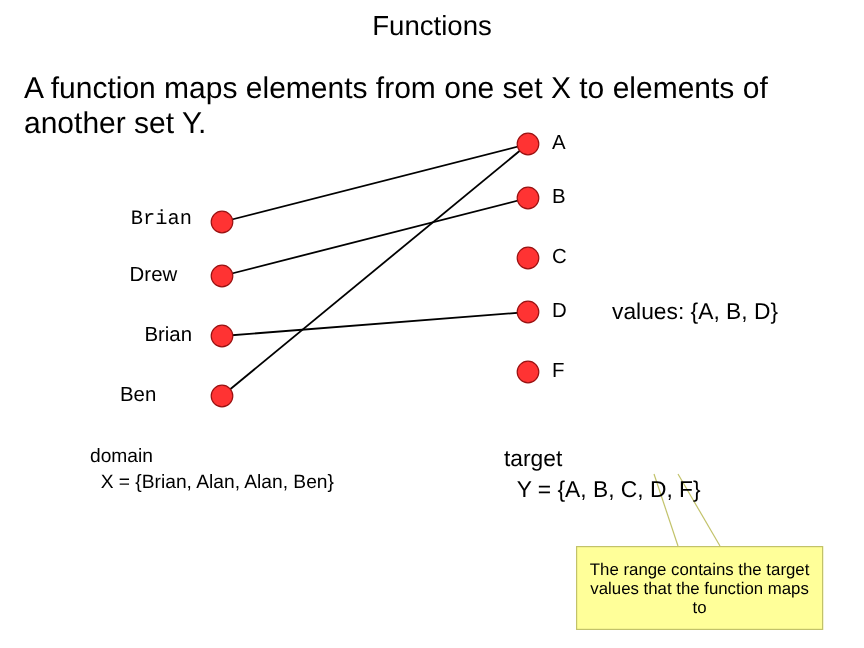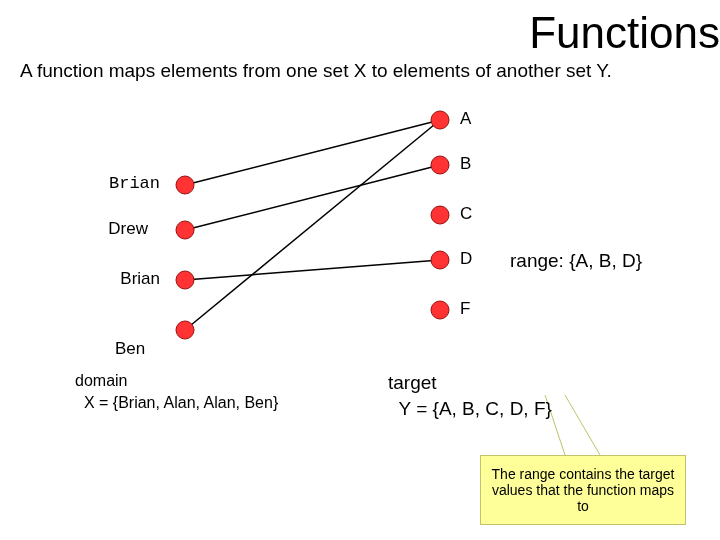--- a/index.html
+++ b/index.html
@@ -10,28 +10,28 @@
     background: #ffffff;
     font-family: "Comic Sans MS", "Chalkboard SE", cursive, sans-serif;
     color: #000;
     overflow: hidden;
   }
   .title {
     position: absolute;
     top: 8px;
     left: 0;
     width: 720px;
-    text-align: right;
-    font-size: 44px;
+    text-align: center;
+    font-size: 23px;
   }
   .subtitle {
     position: absolute;
     top: 60px;
     left: 20px;
-    font-size: 19px;
+    font-size: 25px;
   }
   .label {
     position: absolute;
     font-size: 17px;
     white-space: nowrap;
   }
   .callout {
     position: absolute;
     left: 480px;
     top: 455px;
@@ -74,37 +74,37 @@
     <circle cx="185" cy="280" r="9" fill="#ff3333" stroke="#991111" stroke-width="1"></circle>
     <circle cx="185" cy="330" r="9" fill="#ff3333" stroke="#991111" stroke-width="1"></circle>
     <circle cx="440" cy="120" r="9" fill="#ff3333" stroke="#991111" stroke-width="1"></circle>
     <circle cx="440" cy="165" r="9" fill="#ff3333" stroke="#991111" stroke-width="1"></circle>
     <circle cx="440" cy="215" r="9" fill="#ff3333" stroke="#991111" stroke-width="1"></circle>
     <circle cx="440" cy="260" r="9" fill="#ff3333" stroke="#991111" stroke-width="1"></circle>
     <circle cx="440" cy="310" r="9" fill="#ff3333" stroke="#991111" stroke-width="1"></circle>
   </svg>
 
 <div class="label" style="left: 100px; top: 174px; text-align: right; width: 60px; font-family: Liberation Mono, monospace;" id="dl0">Brian</div>
-<div class="label" style="left: 88px; top: 219px; text-align: right; width: 60px;" id="dl1">Drew</div>
+<div class="label" style="left: 108px; top: 219px; text-align: left; width: 60px;" id="dl1">Drew</div>
 <div class="label" style="left: 100px; top: 269px; text-align: right; width: 60px;" id="dl2">Brian</div>
-<div class="label" style="left: 100px; top: 319px; text-align: center; width: 60px; margin-top: 20px;" id="dl3">Ben</div>
+<div class="label" style="left: 100px; top: 319px; text-align: left; width: 60px;" id="dl3">Ben</div>
 
 <div class="label" id="tl0" style="left: 460px; top: 109px;">A</div>
 <div class="label" id="tl1" style="left: 460px; top: 154px;">B</div>
 <div class="label" id="tl2" style="left: 460px; top: 204px;">C</div>
 <div class="label" id="tl3" style="left: 460px; top: 249px;">D</div>
 <div class="label" id="tl4" style="left: 460px; top: 299px;">F</div>
 
-<div class="label" style="left:510px;top:250px;font-size:19px">range: {A, B, D}</div>
+<div class="label" style="left:510px;top:250px;font-size:19px">values: {A, B, D}</div>
 
 <div class="label" style="left:75px;top:370px;font-size:16px;line-height:1.35">
   <span>domain</span><br>
   &nbsp;&nbsp;<span>X = {Brian, Alan, Alan, Ben}</span>
 </div>
 
-<div class="label" style="left:388px;top:370px;font-size:19px;line-height:1.35">
+<div class="label" style="left:420px;top:370px;font-size:19px;line-height:1.35">
   <span>target</span><br>
   &nbsp;&nbsp;<span>Y = {A, B, C, D, F}</span>
 </div>
 
 <div class="callout">
   <span>The range contains the target values that the function maps to</span>
 </div>
 
 </body></html>

